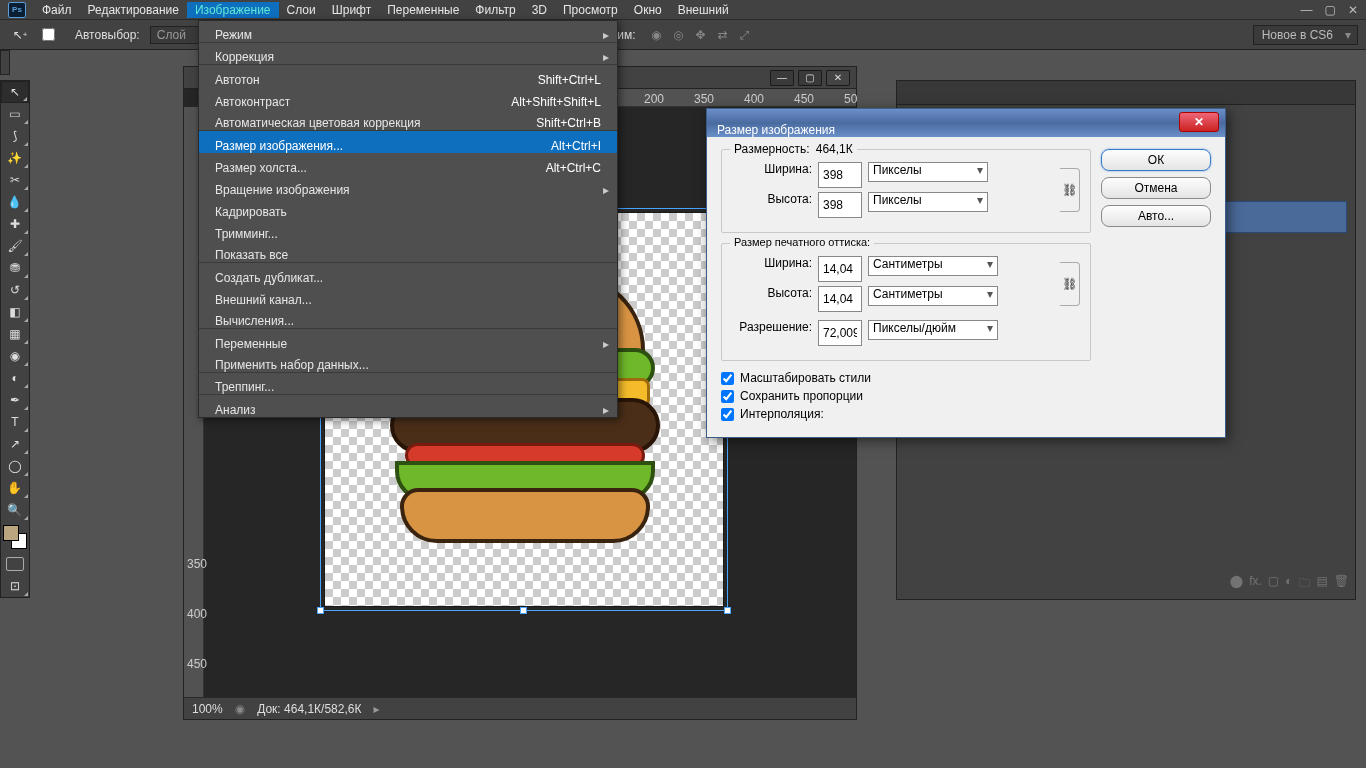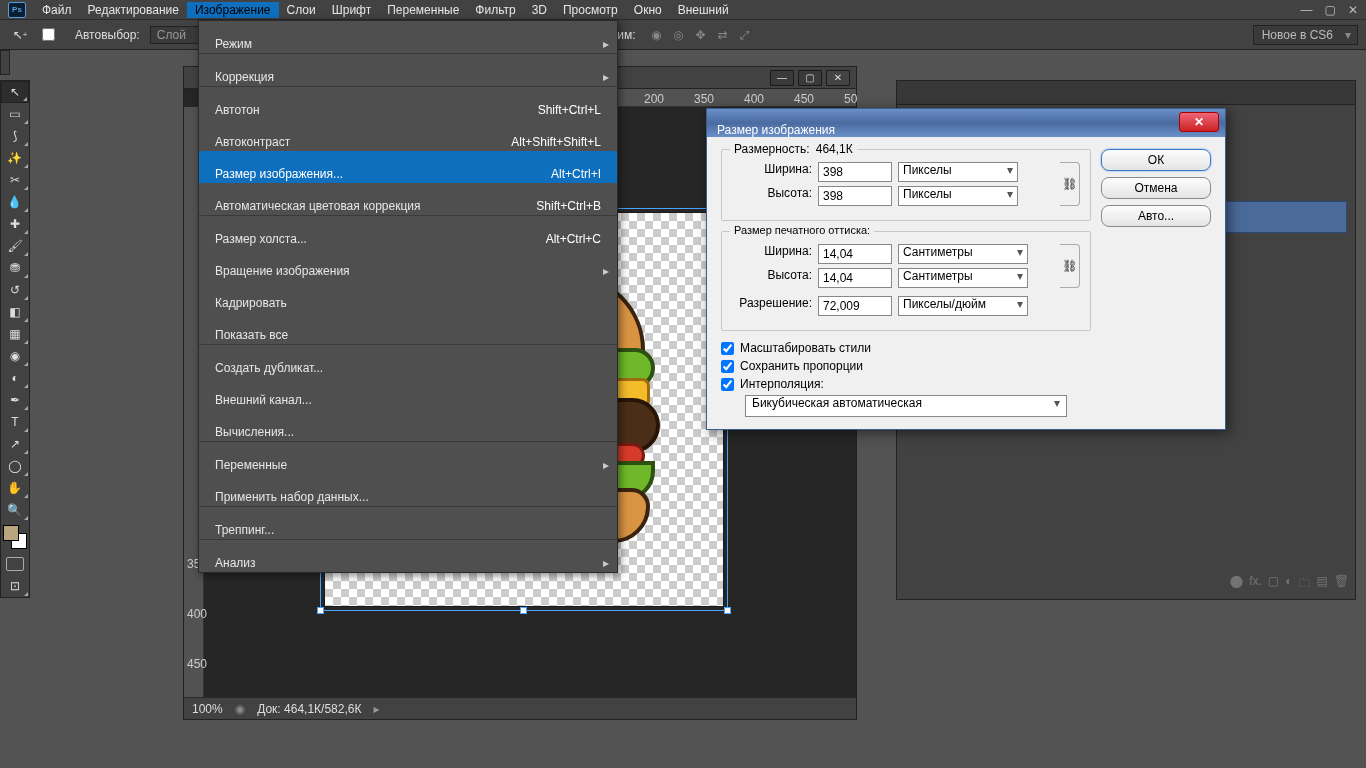--- a/index.html
+++ b/index.html
@@ -1,20 +1,20 @@
 <!DOCTYPE html>
 <html><head>
 <meta charset="utf-8">
 <style>
 *{box-sizing:border-box;margin:0;padding:0;font-family:"Segoe UI",Tahoma,sans-serif;font-size:12px;user-select:none}
 body{background:#535353;width:1366px;height:768px;overflow:hidden;color:#e6e6e6}
 .top-menu{background:#424242;height:20px;display:flex;align-items:center;padding:0 8px;border-bottom:1px solid #2a2a2a}
 .ps-logo{width:18px;height:16px;background:#0a1f33;border:1px solid #5b9dd9;border-radius:2px;margin-right:8px;display:flex;align-items:center;justify-content:center;font-size:8px;font-weight:bold;color:#5b9dd9}
 .menu-item{padding:0 8px;height:16px;display:flex;align-items:center;color:#e6e6e6;cursor:default}
-.menu-item.active{background:#0f6fbf;color:#000000}
+.menu-item.active{background:#0f6fbf;color:#5eead4}
 .win-controls{margin-left:auto;display:flex;gap:12px;color:#bbb}
 .win-controls span{cursor:pointer}
 .options-bar{background:#424242;height:30px;display:flex;align-items:center;padding:0 8px;gap:10px;border-bottom:1px solid #222}
 .tool-icon{width:24px;height:20px;display:flex;align-items:center;justify-content:center;color:#ddd}
 .checkbox{display:flex;align-items:center;gap:20px;color:#ddd}
 .checkbox input{width:13px;height:13px}
 .dropdown-field{background:#3a3a3a;border:1px solid #222;color:#999;padding:1px 6px;height:18px;display:flex;align-items:center}
 .align-icons{display:flex;gap:0}
 .align-icons .ico{width:22px;height:22px;border:1px solid transparent;display:flex;align-items:center;justify-content:center;color:#888}
 .sep{width:1px;background:#2a2a2a;height:22px;margin:0 3px}
@@ -45,39 +45,39 @@
 .cheese{position:absolute;top:105px;left:25px;width:250px;height:30px;background:#f4bc2b;border:3px solid #9e6c0f;border-radius:8px}
 .patty{position:absolute;top:125px;left:15px;width:270px;height:55px;background:#4a2e18;border:4px solid #281507;border-radius:28px}
 .tomato{position:absolute;top:170px;left:30px;width:240px;height:25px;background:#d63a2a;border:3px solid #7a1b10;border-radius:14px}
 .lettuce2{position:absolute;top:188px;left:20px;width:260px;height:40px;background:#6fb82a;border:4px solid #2e5010;border-radius:0 0 30px 30px}
 .bun-bot{position:absolute;top:215px;left:25px;width:250px;height:55px;background:#d89443;border:4px solid #3a2410;border-radius:20px 20px 40px 40px}
 .selection-box{position:absolute;left:136px;top:141px;width:408px;height:403px;border:1px solid #4aa3ff;pointer-events:none}
 .handle{position:absolute;width:7px;height:7px;background:#fff;border:1px solid #4aa3ff}
 .status-bar{position:absolute;left:0;right:0;bottom:0;height:22px;background:#424242;display:flex;align-items:center;padding:0 8px;gap:12px;border-top:1px solid #2a2a2a;color:#ddd}
 .status-bar .arrow{color:#999;cursor:pointer}
 .dropdown-menu{position:absolute;left:198px;top:20px;width:420px;background:#4f4f4f;border:1px solid #2a2a2a;box-shadow:2px 2px 8px rgba(0,0,0,.5);z-index:50}
-.menu-row{display:flex;align-items:flex-start;height:22px;padding:16px 16px;color:#e6e6e6;cursor:default;position:relative}
+.menu-row{display:flex;align-items:flex-end;height:22px;padding:0 16px;color:#e6e6e6;cursor:default;position:relative}
 .menu-row.highlighted{background:#0f6fbf;color:#fff}
 .menu-row.sep-after{border-bottom:1px solid #3a3a3a}
 .menu-shortcut{margin-left:auto;color:#ffffff}
 .menu-row.highlighted .menu-shortcut{color:#fff}
 .submenu-arrow{position:absolute;right:8px;color:#ccc}
 .dialog{position:absolute;left:706px;top:108px;width:520px;background:#f0f0f0;border:1px solid #3a5d8a;box-shadow:3px 3px 12px rgba(0,0,0,.5);z-index:60;color:#000}
 .dialog-title{height:28px;background:linear-gradient(#6a90c8,#4a6ba0,#6a90c8);display:flex;align-items:flex-end;padding:0 10px;color:#fff;position:relative}
 .dialog-close{position:absolute;right:6px;top:3px;width:40px;height:20px;background:linear-gradient(#e67,#c22);border:1px solid #a00;border-radius:3px;display:flex;align-items:center;justify-content:center;color:#fff;font-weight:bold;cursor:pointer}
 .dialog-body{padding:12px 14px;display:flex;gap:10px}
 .dialog-left{flex:1}
 .dialog-right{width:110px;display:flex;flex-direction:column;gap:6px}
 .win-btn{height:22px;background:linear-gradient(#fdfdfd,#e4e4e4);border:1px solid #8a8a8a;border-radius:8px;display:flex;align-items:center;justify-content:center;cursor:pointer}
 .win-btn.primary{border:1px solid #3a78c8;box-shadow:0 0 2px #5a98e8}
 .fieldset{border:1px solid #c8c8c8;border-radius:2px;padding:8px 10px 10px;margin-bottom:10px;position:relative}
 .fs-legend{position:absolute;top:-8px;left:8px;background:#f0f0f0;padding:0 4px;font-size:11px}
 .fs-row{display:flex;margin:4px 0;gap:6px}
 .fs-label{width:80px;text-align:right}
-.fs-input{width:74px;height:20px;border:1px solid #888;padding:0 4px;background:#fff}
+.fs-input{width:44px;height:20px;border:1px solid #888;padding:12px 4px;background:#fff}
 .fs-select{width:120px;height:20px;border:1px solid #888;background:#fff;padding:0 4px;position:relative}
 .fs-select::after{content:"▾";position:absolute;right:4px;color:#555}
 .link-bracket{width:20px;height:44px;border:1px solid #aaa;border-left:none;border-radius:0 4px 4px 0;position:relative;display:flex;align-items:center;justify-content:center;margin-left:4px}
 .chk-row{display:flex;align-items:center;gap:6px;margin:4px 0}
 .chk-row input{width:13px;height:13px}
 .interp-select{width:322px;height:22px;border:1px solid #888;background:#fff;padding:0 6px;position:relative;margin-left:24px}
 .interp-select::after{content:"▾";position:absolute;right:6px;color:#555}
 .right-panel{position:absolute;right:10px;top:80px;width:460px;height:520px;background:#424242;border:1px solid #222;z-index:5}
 .right-panel .tabs{height:24px;background:#383838;border-bottom:1px solid #222}
 .right-panel .bottom-icons{position:absolute;right:6px;bottom:4px;display:flex;gap:6px;color:#888;font-size:11px}
@@ -253,38 +253,41 @@
       <span class="submenu-arrow">▸</span>
     </div>
     <div class="menu-row">
       <span>Автотон</span>
       <span class="menu-shortcut">Shift+Ctrl+L</span>
     </div>
     <div class="menu-row">
       <span>Автоконтраст</span>
       <span class="menu-shortcut">Alt+Shift+Shift+L</span>
     </div>
+    <div class="menu-row sep-after">
+      <span>Автоматическая цветовая коррекция</span>
+      <span class="menu-shortcut">Shift+Ctrl+B</span>
+    </div>
     <div class="menu-row highlighted">
       <span>Размер изображения...</span>
       <span class="menu-shortcut">Alt+Ctrl+I</span>
     </div>
-    <div class="menu-row sep-after">
-      <span>Автоматическая цветовая коррекция</span>
-      <span class="menu-shortcut">Shift+Ctrl+B</span>
-    </div>
     <div class="menu-row">
       <span>Размер холста...</span>
       <span class="menu-shortcut">Alt+Ctrl+C</span>
     </div>
     <div class="menu-row">
       <span>Вращение изображения</span>
       <span class="submenu-arrow">▸</span>
     </div>
     <div class="menu-row">
       <span>Кадрировать</span>
+    </div>
+    <div class="menu-row">
+      <span>Тримминг...</span>
     </div>
     <div class="menu-row sep-after">
       <span>Показать все</span>
     </div>
     <div class="menu-row">
       <span>Создать дубликат...</span>
     </div>
     <div class="menu-row">
       <span>Внешний канал...</span>
     </div>
@@ -360,21 +363,20 @@
           <span>Масштабировать стили</span>
         </label>
       <label class="chk-row">
           <input type="checkbox" checked="" style="">
           <span>Сохранить пропорции</span>
         </label>
       <label class="chk-row">
           <input type="checkbox" checked="" style="">
           <span>Интерполяция:</span>
         </label>
-      <div class="interp-select">Бикубическая автоматическая</div>
     </div>
     <div class="dialog-right">
       <div class="win-btn primary">ОК</div>
       <div class="win-btn">Отмена</div>
       <div class="win-btn">Авто...</div>
     </div>
   </div>
 </div>
 
 </body></html>

